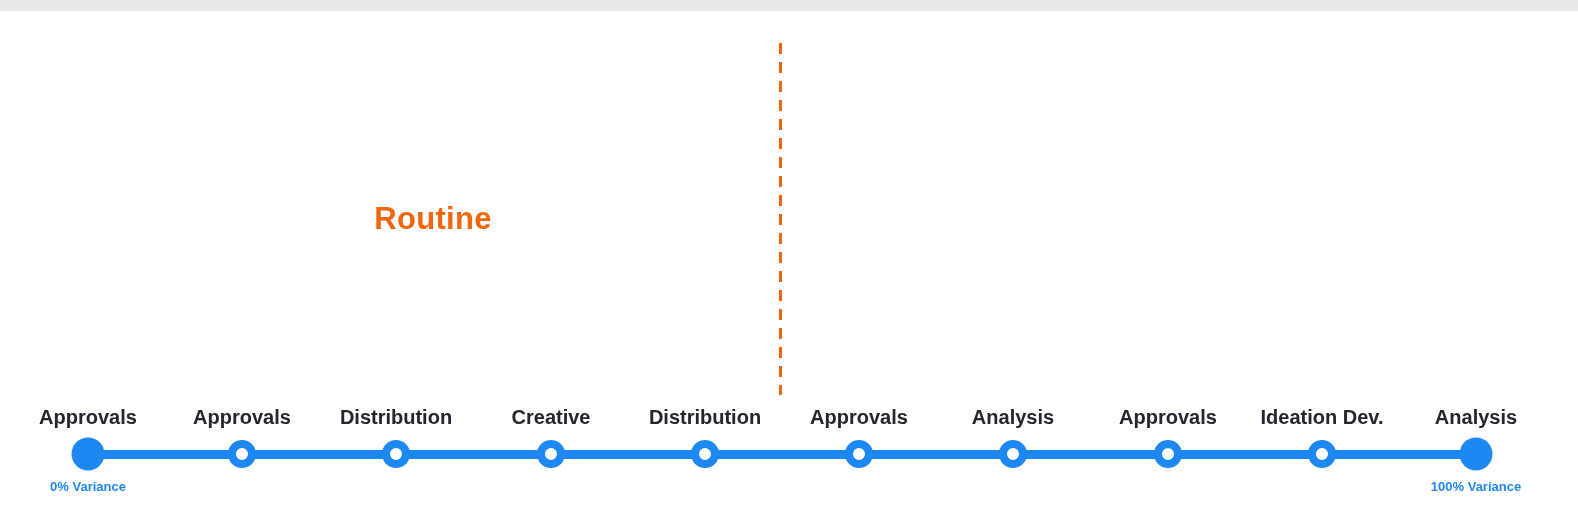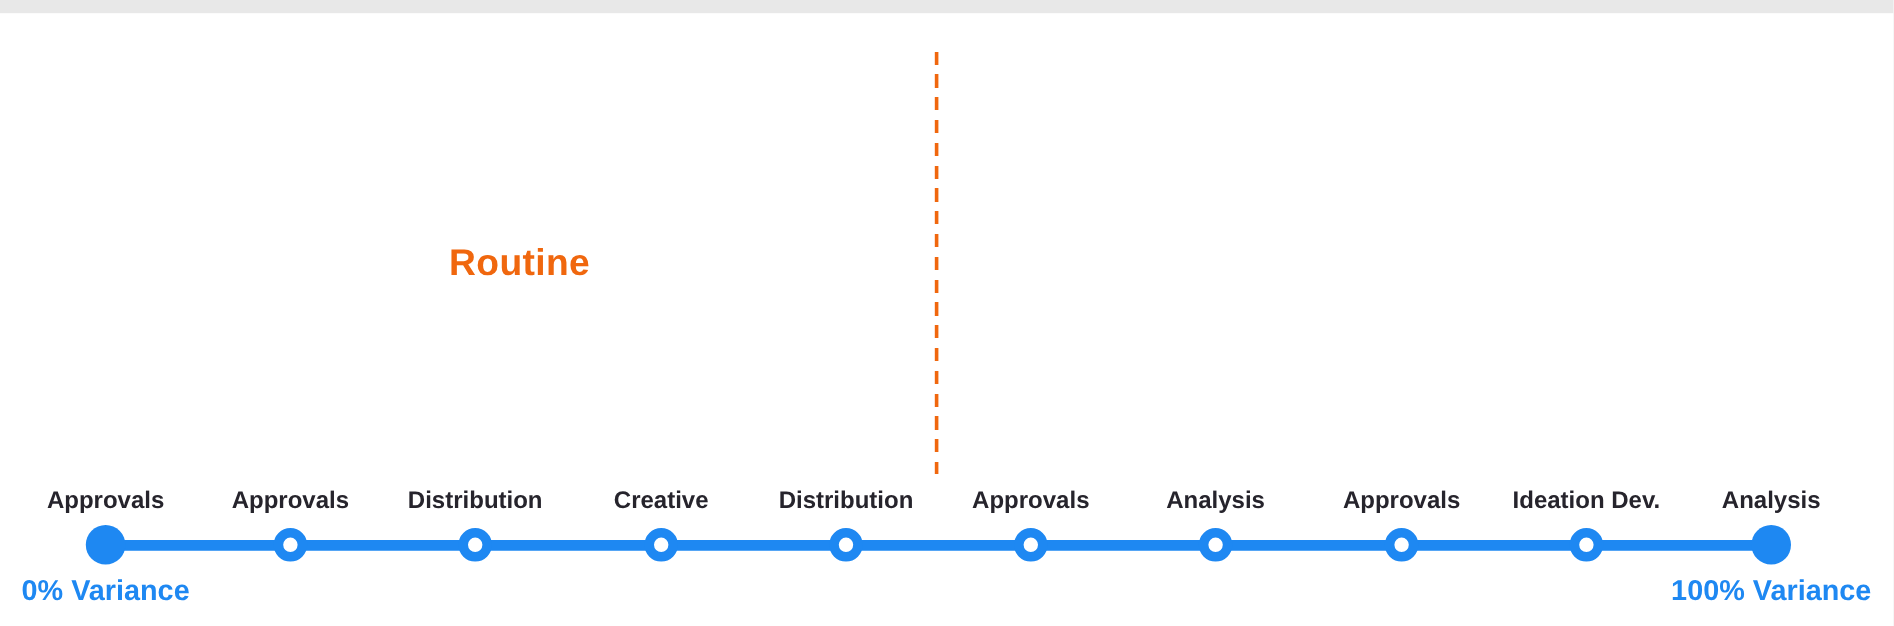--- a/index.html
+++ b/index.html
@@ -90,21 +90,21 @@
   .dot.filled{
     width:33px;
     height:33px;
     background:var(--blue);
   }
   
   .caption{
     position:absolute;
     top:468px;
     transform:translateX(-50%);
-    font-size:24px;
+    font-size:13px;
     font-weight:700;
     color:var(--blue);
     white-space:nowrap;
   }
   .caption.start{ left:88px; }
   .caption.end{ left:1476px; }
 </style>
 </head>
 <body>
 

